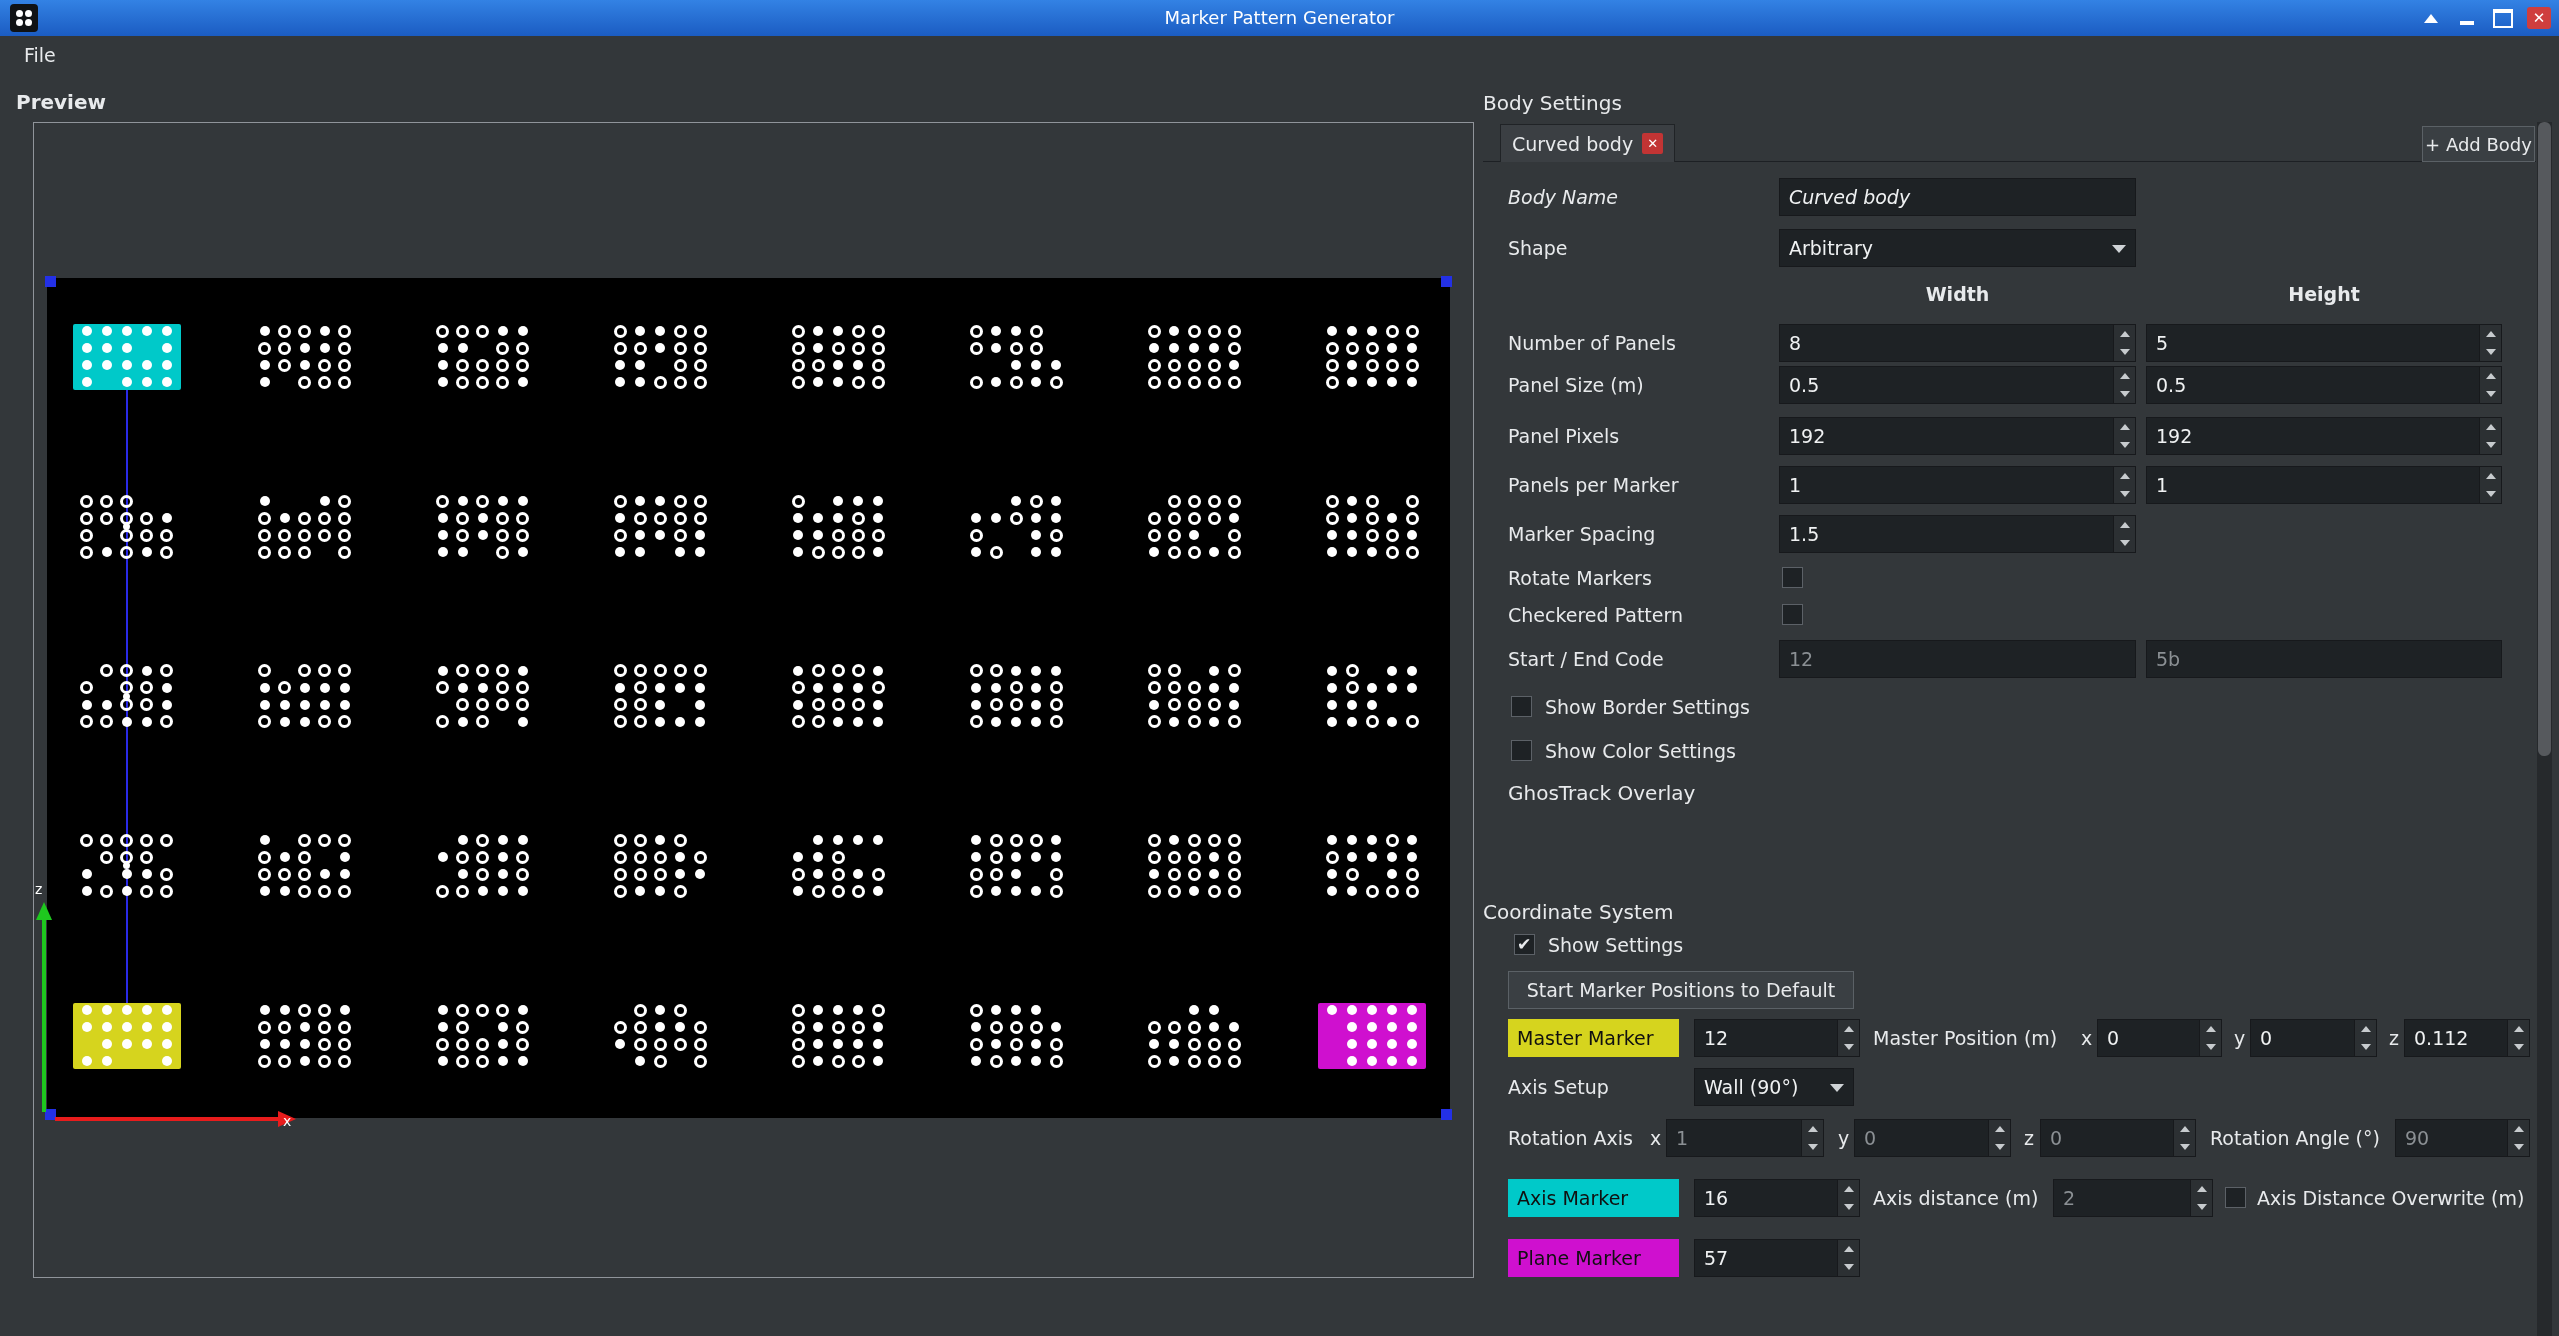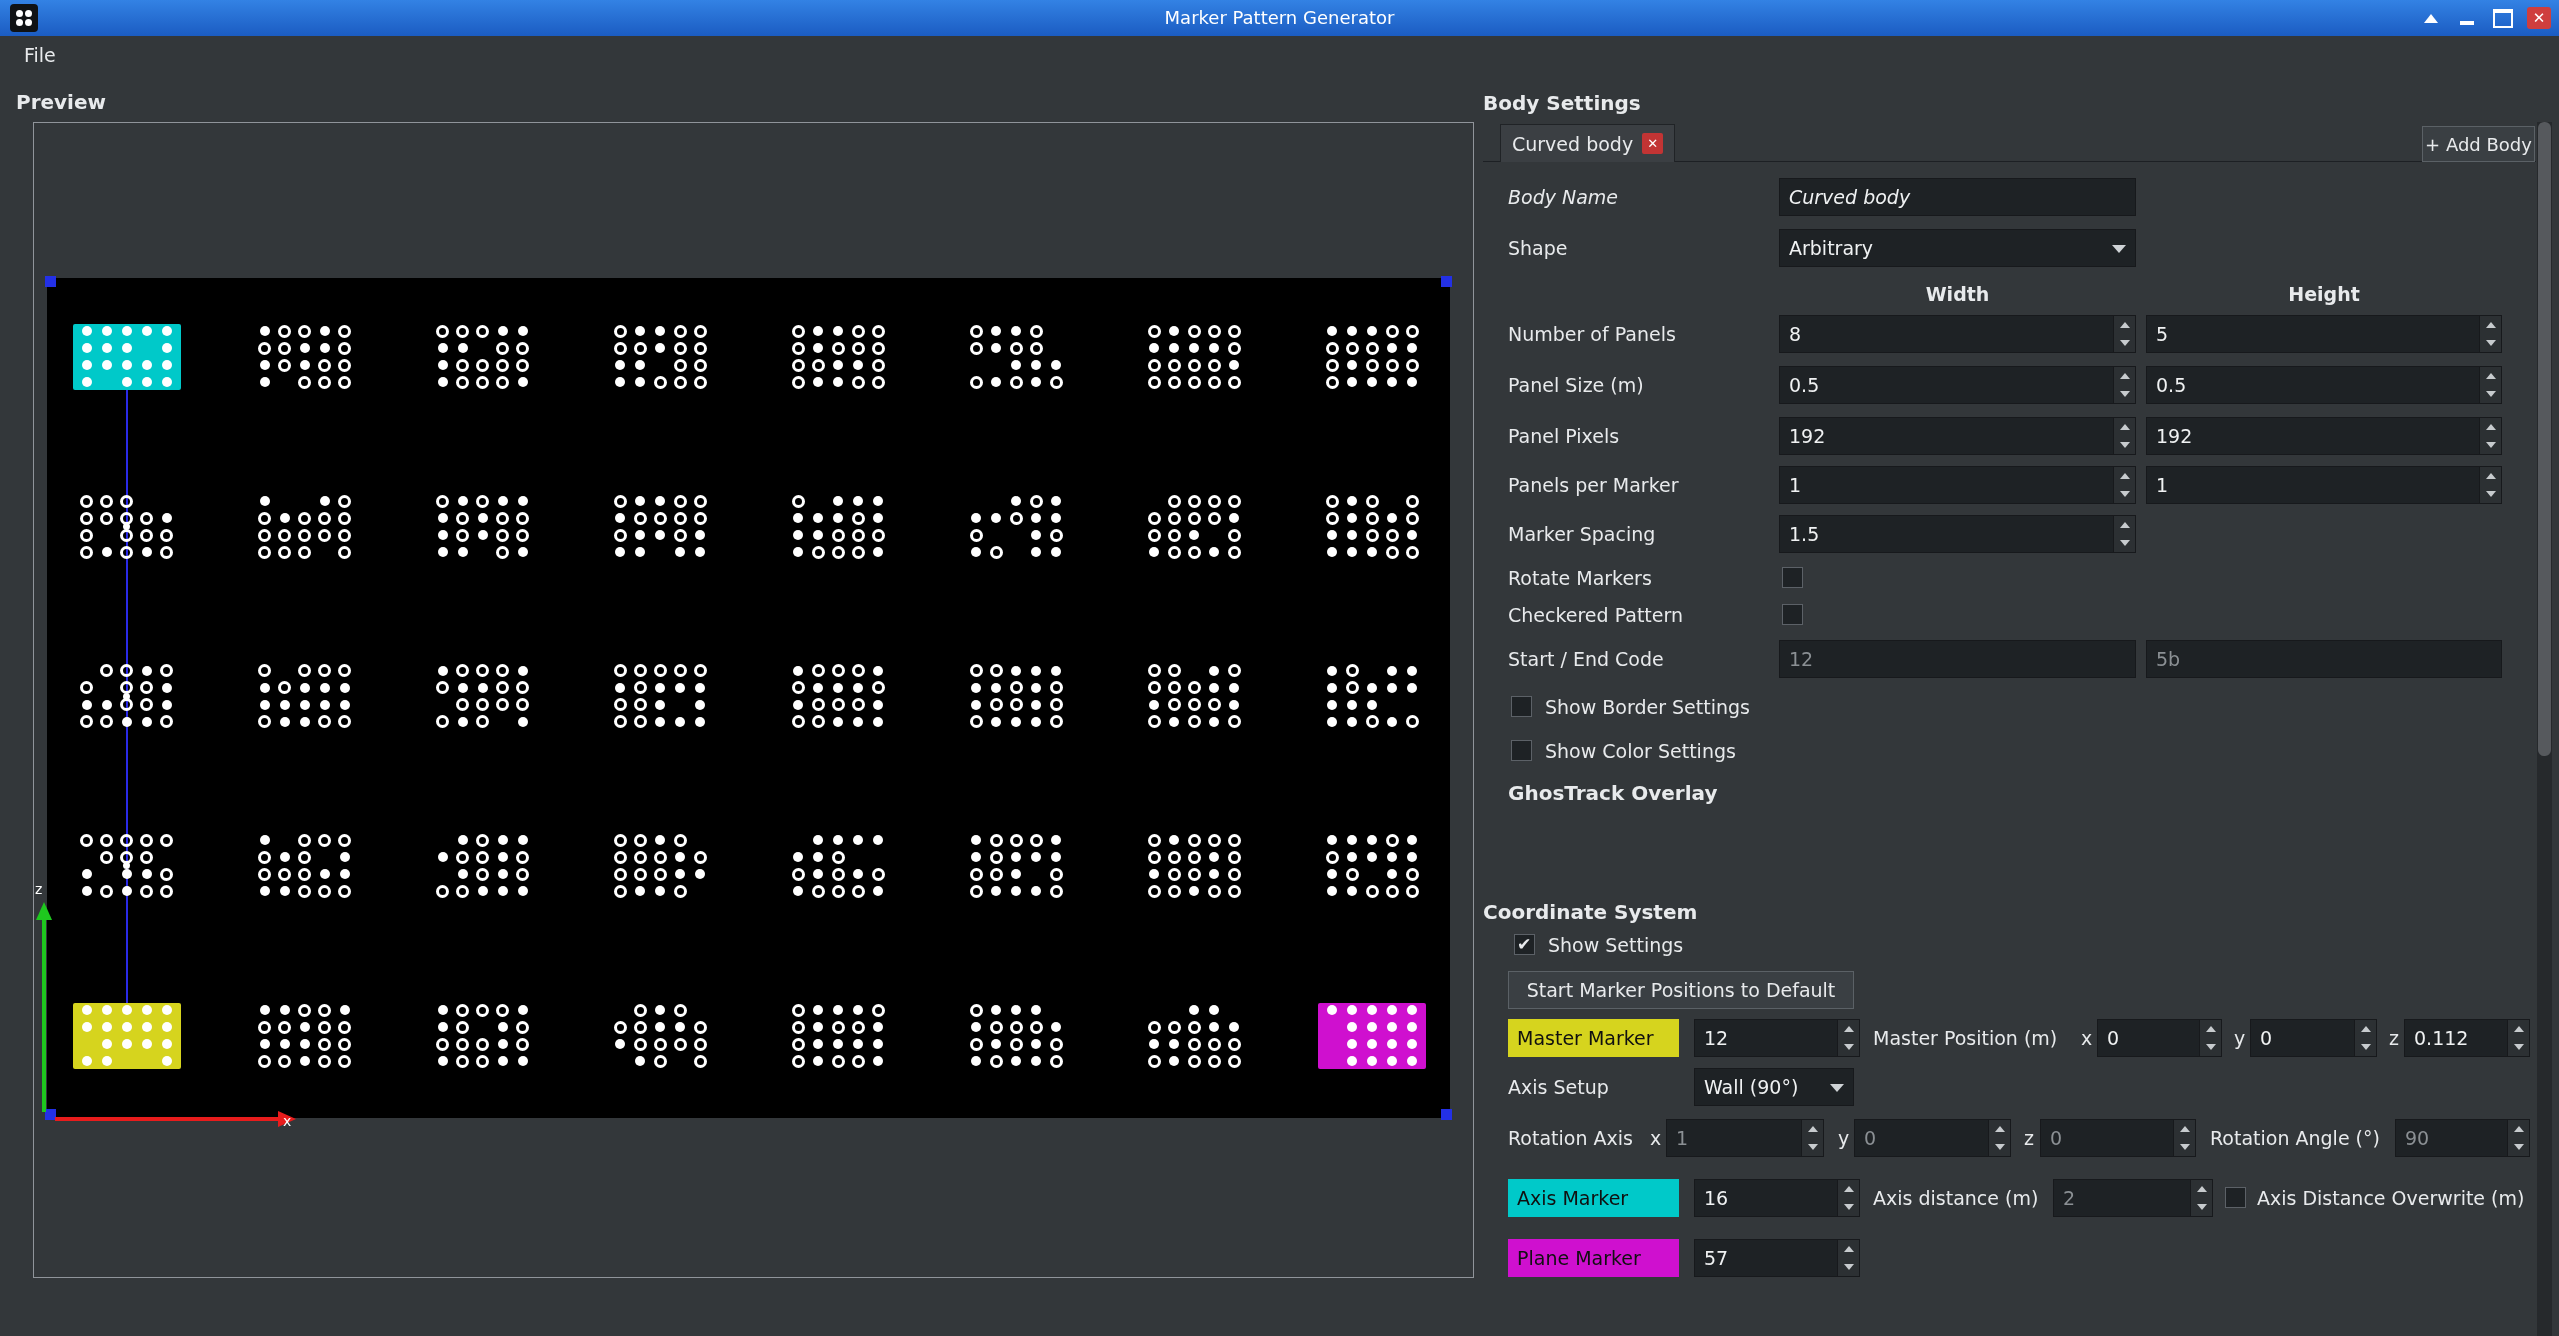--- a/index.html
+++ b/index.html
@@ -30,21 +30,21 @@
     padding:0 8px; font-size:19px; color:#e8eaec; }
   
   .preview-label { position:absolute; left:16px; top:90px; font-size:20px; font-weight:bold; }
   .preview { position:absolute; left:33px; top:122px; width:1441px; height:1156px;
     border:1px solid #90949a; background:#33373a; }
   .canvas { position:absolute; left:13px; top:155px; width:1403px; height:840px; background:#000; }
   .axes-svg { position:absolute; left:0; top:0; width:1441px; height:1156px; pointer-events:none; }
   .axis-label { position:absolute; color:#fff; font-size:14px; pointer-events:none; }
   
   .panel { position:absolute; left:1483px; top:0; width:1053px; height:1336px; }
-  .h { position:absolute; font-size:20px; font-weight:bold; line-height:38px; white-space:nowrap; }
+  .h { position:absolute; font-size:20px; font-weight:normal; line-height:38px; white-space:nowrap; }
   .tab-underline { position:absolute; left:0; top:161px; width:1053px; height:1px; background:#1d2024; }
   .tab { position:absolute; left:17px; top:124px; height:38px; background:#3b3f43;
     border:1px solid #202326; border-bottom:none; display:flex; align-items:center;
     gap:9px; padding:0 11px; font-size:19px; z-index:2; }
   .tab-close { width:21px; height:21px; background:#c23434; border-radius:2px; color:#fff;
     font-size:13px; display:flex; align-items:center; justify-content:center; }
   .btn { position:absolute; height:36px; background:#3a3f43; border:1px solid #5b6166;
     color:#e8eaec; font-size:18px; display:flex; align-items:center; justify-content:center; white-space:nowrap; }
   .row { position:absolute; left:0; width:100%; height:38px; }
   .lbl { position:absolute; top:0; line-height:38px; font-size:19px; white-space:nowrap; }
@@ -952,21 +952,21 @@
   <div class="row" style="top:229px;">
     <span class="lbl" style="left:25px;">Shape</span>
     <div class="dd" style="left:296px; width:357px;">Arbitrary</div>
   </div>
 
   <div class="row" style="top:275px;">
     <span class="colhead" style="left:296px; width:357px;">Width</span>
     <span class="colhead" style="left:663px; width:356px;">Height</span>
   </div>
 
-  <div class="row" style="top:315px;">
+  <div class="row" style="top:324px;">
     <span class="lbl" style="left:25px;">Number of Panels</span>
     <div class="spin" style="left:296px; width:357px;">
       <span class="spin-val">8</span>
       <span class="spin-btns">
           <span class="su"></span>
           <span class="sd"></span>
         </span>
     </div>
     <div class="spin" style="left:663px; width:356px;">
       <span class="spin-val">5</span>

